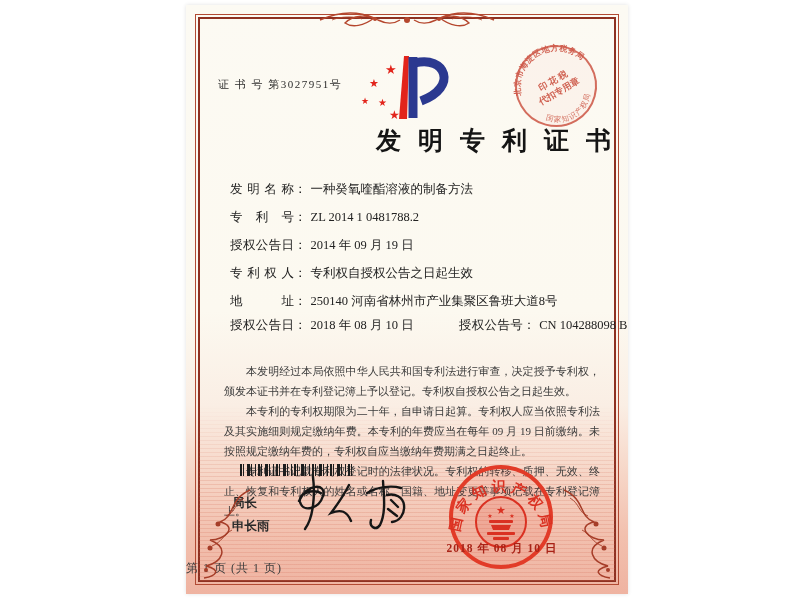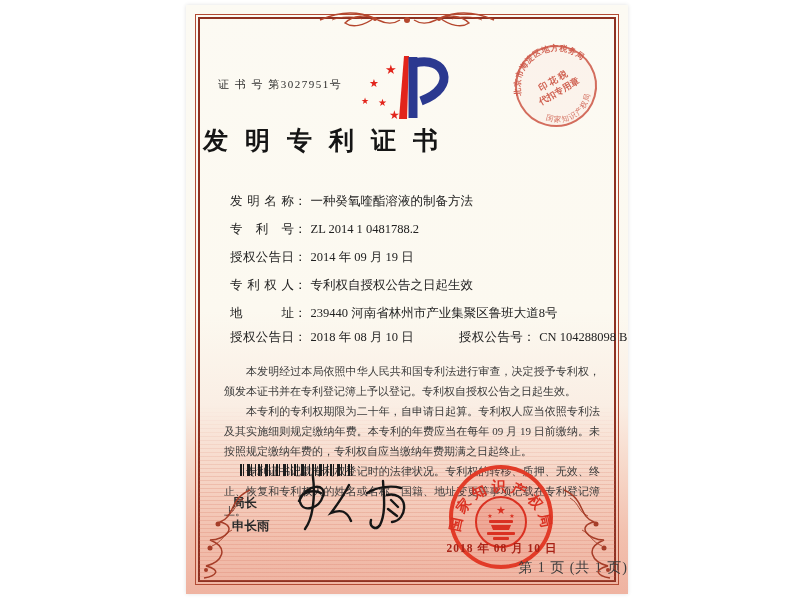--- a/index.html
+++ b/index.html
@@ -20,24 +20,24 @@
   }
   .frame-outer { position:absolute; inset:9px; border:1px solid #b24a33; }
   .frame-inner { position:absolute; inset:12px; border:2px solid #8e3122; }
 
   .ornament-top { position:absolute; top:0px; left:50%; transform:translateX(-50%); }
 
   .cert-no { position:absolute; left:32px; top:72px; font-size:11px; letter-spacing:1.5px; color:#2b2b2b;text-align:center; }
 
   .logo { position:absolute; left:calc(50% - 62px); top:46px; }
 
-  .title { position:absolute; left:0; right:0; top:119px; text-align:left;
+  .title { position:absolute; left:0; right:0; top:119px; text-align:right;
     font-size:25px; font-weight:bold; color:#151515; letter-spacing:17px; text-indent:17px; }
 
-  .fields { position:absolute; left:44px; right:22px; top:188px; font-size:12.5px; color:#222;font-family:Liberation Serif, serif; }
+  .fields { position:absolute; left:44px; right:22px; top:176px; font-size:12.5px; color:#222;font-family:Liberation Serif, serif; }
   .frow { height:28px; white-space:nowrap; }
   .flabel { display:inline-block; width:64px; text-align:justify; text-align-last:justify; vertical-align:top; }
   .fcolon { margin-right:4px; }
   .grant { margin-top:-4px; }
   .grant .g2 { margin-left:42px; }
 
   .body-text { position:absolute; left:38px; right:28px; top:356px;
     font-size:11px; line-height:1.82; color:#3a3a3a; text-align:justify; }
   .body-text p { text-indent:2em; }
 
@@ -48,21 +48,21 @@
     font-size:12.5px; font-weight:bold; color:#2a2a2a; line-height:1.85; }
 
   .signature { position:absolute; left:95px; top:466px; }
 
   .seal { position:absolute; left:258px; top:455px; }
   .seal-date { position:absolute; left:248px; top:536px; width:136px; text-align:center;
     font-size:11.5px; font-weight:bold; color:#a92317; letter-spacing:1px; }
 
   .tax-stamp { position:absolute; left:324px; top:35px; transform:rotate(-30deg); opacity:0.88; }
 
-  .footer { position:absolute; left:0; right:0; bottom:17px; text-align:right; font-size:14px; color:#3d3d3d; letter-spacing:1px; }
+  .footer { position:absolute; left:0; right:0; bottom:17px; text-align:left; font-size:12px; color:#3d3d3d; letter-spacing:1px; }
 
   .corner { position:absolute; bottom:13px; }
   .corner.bl { left:12px; }
   .corner.br { right:12px; transform:scaleX(-1); }
 </style>
 </head>
 <body>
 
 <div class="stage">
   <div class="paper">
@@ -123,21 +123,21 @@
       <div class="frow">
         <span class="flabel">专利号</span><span class="fcolon">：</span><span>ZL 2014 1 0481788.2</span>
       </div>
       <div class="frow">
         <span class="flabel">授权公告日</span><span class="fcolon">：</span><span>2014 年 09 月 19 日</span>
       </div>
       <div class="frow">
         <span class="flabel">专利权人</span><span class="fcolon">：</span><span>专利权自授权公告之日起生效</span>
       </div>
       <div class="frow">
-        <span class="flabel">地址</span><span class="fcolon">：</span><span>239440 河南省林州市产业集聚区鲁班大道8号</span>
+        <span class="flabel">地址</span><span class="fcolon">：</span><span>250140 河南省林州市产业集聚区鲁班大道8号</span>
       </div>
       <div class="frow grant">
         <span class="g1">
           <span class="flabel">授权公告日</span><span class="fcolon">：</span><span>2018 年 08 月 10 日</span>
         </span>
         <span class="g2">
           <span class="flabel">授权公告号</span><span class="fcolon">：</span><span>CN 104288098 B</span>
         </span>
       </div>
     </div>

